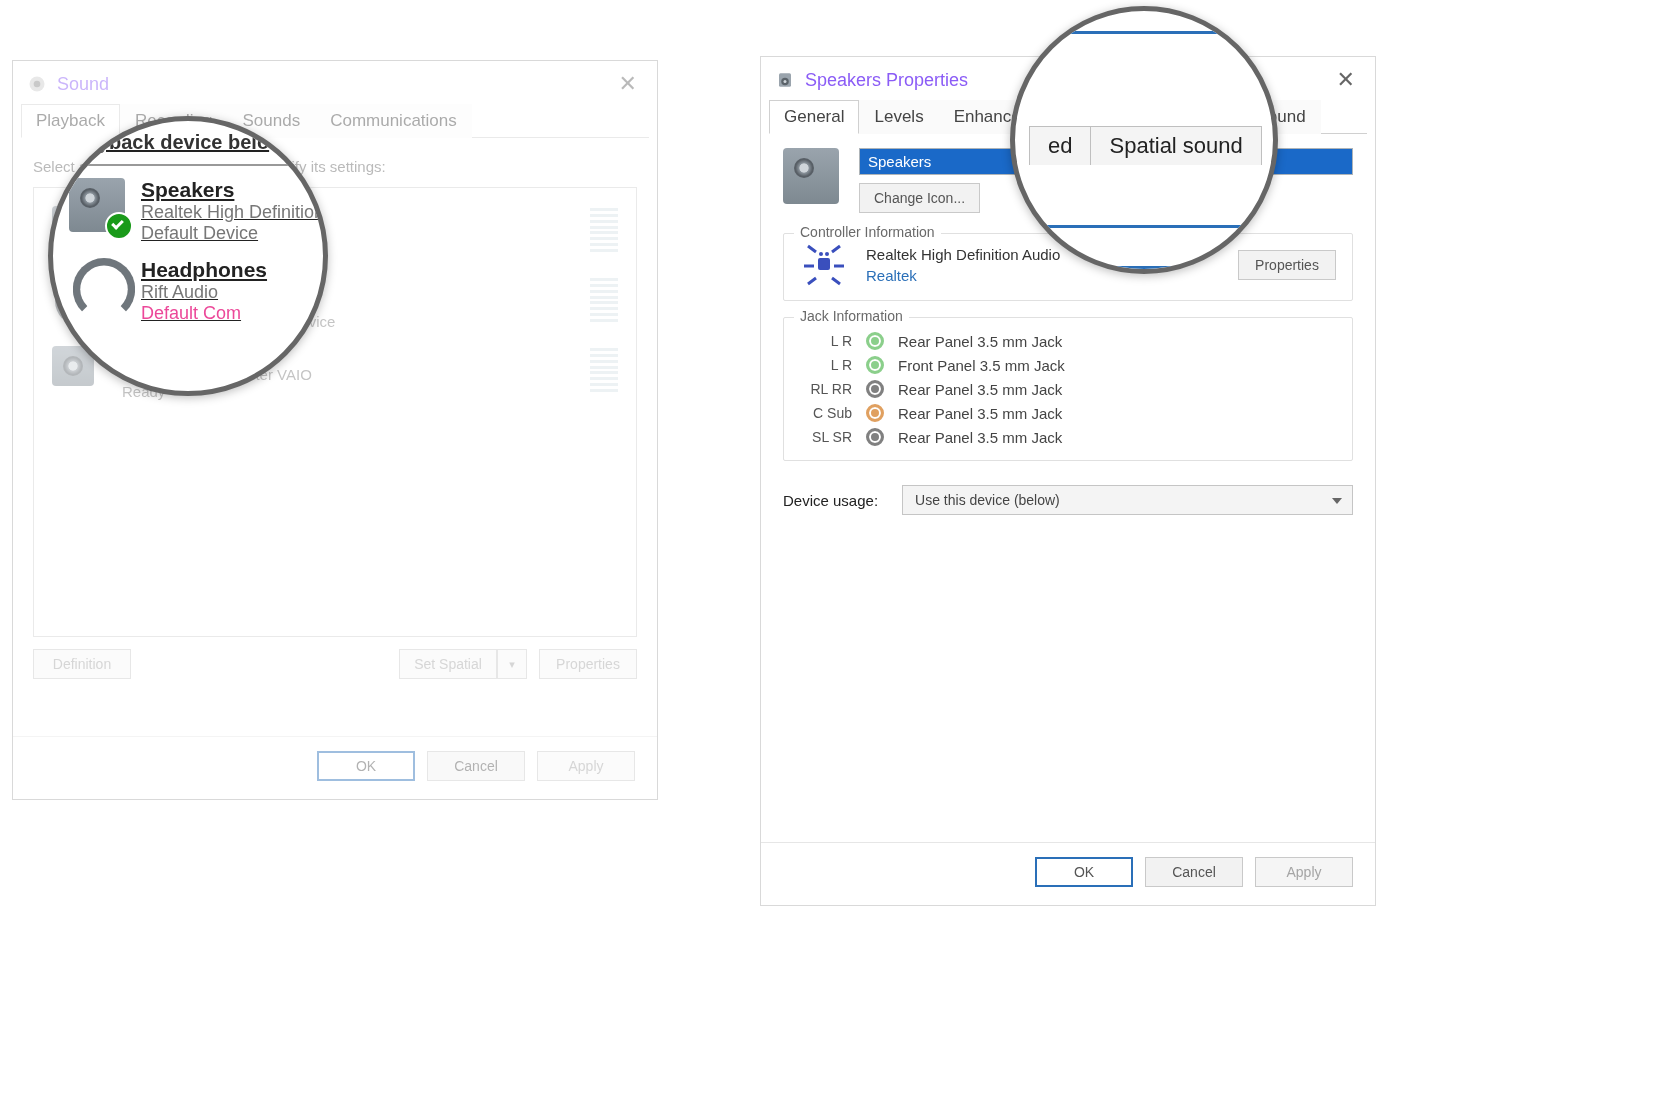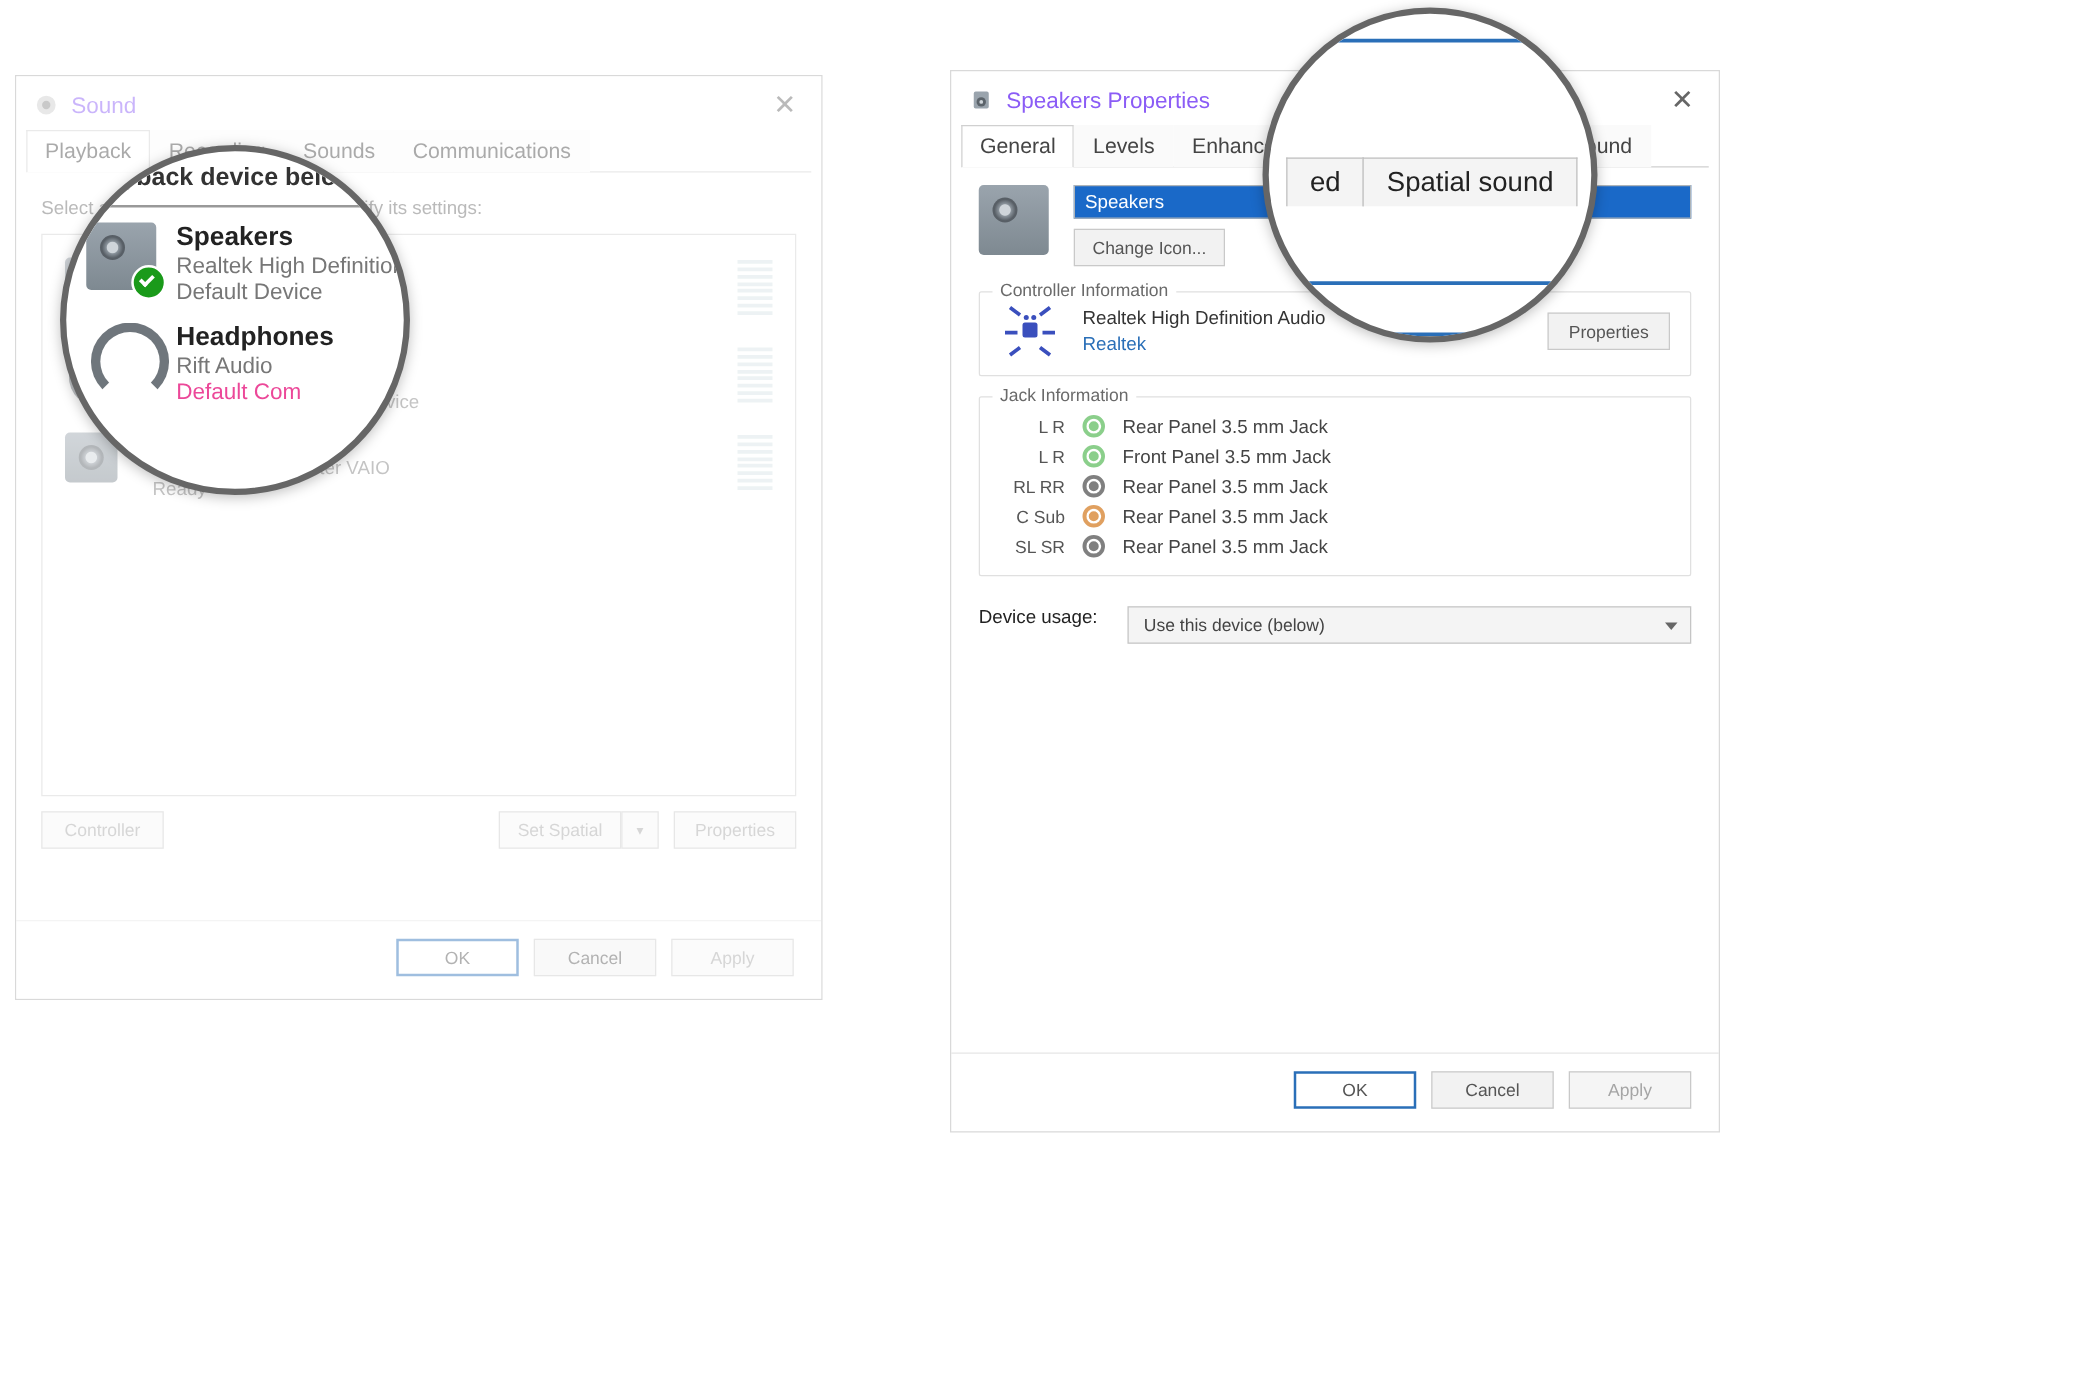--- a/index.html
+++ b/index.html
@@ -57,21 +57,21 @@
   .crab-icon{ width:48px; height:42px; color:#3a4fbd; }
   .ctrl-name{ font-size:15px; color:#333; }
   .ctrl-vendor{ color:#2a6fb8; font-size:15px; margin-top:4px; }
   .jack-list{ display:flex; flex-direction:column; gap:6px; margin-top:4px; }
   .jack-row{ display:flex; align-items:center; gap:14px; }
   .jack-ch{ width:52px; text-align:right; color:#555; font-size:14px;}
   .jack-dot{ width:18px; height:18px; border-radius:50%; border:3px solid #8bcf8b; box-shadow:inset 0 0 0 2px #fff, inset 0 0 0 100px #8bcf8b; }
   .jack-dot.grey{ border-color:#808080; box-shadow:inset 0 0 0 2px #fff, inset 0 0 0 100px #808080; }
   .jack-dot.orange{ border-color:#e0a060; box-shadow:inset 0 0 0 2px #fff, inset 0 0 0 100px #e0a060; }
   .jack-label{ color:#444; font-size:15px; }
-  .usage-row{ display:flex; gap:24px; margin:24px 0 8px 0; }
+  .usage-row{ display:flex; align-items:center; gap:24px; margin:24px 0 8px 0; }
   .select{ flex:1; border:1px solid #c5c5c5; background:#f4f4f4; height:30px; padding:0 28px 0 12px; display:flex; align-items:center; position:relative; color:#444; font-size:14px; }
   .select::after{ content:""; position:absolute; right:10px; top:12px; border-left:5px solid transparent; border-right:5px solid transparent; border-top:6px solid #666; }
 
   .mag2-tabs{ display:flex; font-size:22px; font-weight:400; }
   .mag2-tabs .mt{ padding:6px 18px; border:1px solid #bfbfbf; border-bottom:none; background:#f4f4f4; margin-right:-1px;}
   .divider-line{ height:3px; background:#2a6fb8; margin:2px 12px 0 12px; }
   .divider-line.bottom{ margin-top:8px; }
   .mag-title{ color:#333; }
 </style>
 </head>
@@ -165,21 +165,21 @@
               <span></span>
               <span></span>
               <span></span>
               <span></span>
             </div>
         </div>
 
       </div>
 
       <div class="btn-row">
-        <button class="btn disabled">Controller</button>
+        <button class="btn disabled">Definition</button>
         <div style="display:flex;gap:12px">
           <div class="split-btn">
             <button class="btn disabled">Set Spatial</button>
             <button class="btn caret disabled">▾</button>
           </div>
           <button class="btn disabled">Properties</button>
         </div>
       </div>
     </div>
 
@@ -187,21 +187,21 @@
       <button class="btn primary">OK</button>
       <button class="btn">Cancel</button>
       <button class="btn disabled">Apply</button>
     </div>
 
     <div class="faded-layer"></div>
   </div>
 
   <div class="magnifier" style="left:48px; top:116px; width:280px; height:280px;">
     <div class="mag-inner" style="left:-4px; top:-4px;">
-      <div style="padding:14px 20px; font-size:20px;">
+      <div style="padding:14px 20px; font-size:20px;text-decoration:underline;">
         <div style="white-space:nowrap;"><span class="mag-title" style="font-weight:600">playback device belo</span></div>
         <div style="height:2px;background:#999;margin:10px -40px 12px -40px;"></div>
         <div style="display:flex;gap:16px;align-items:flex-start;">
           <div style="position:relative;">
               <div class="speaker-box" style="width:56px;height:54px;"></div>
               <div class="check-badge" style="right:-8px;bottom:-8px;width:28px;height:28px;"></div>
             </div>
           <div>
             <div style="font-weight:700;font-size:21px;">Speakers</div>
             <div style="color:#777;font-size:18px;white-space:nowrap;">Realtek High Definition Audio</div>

